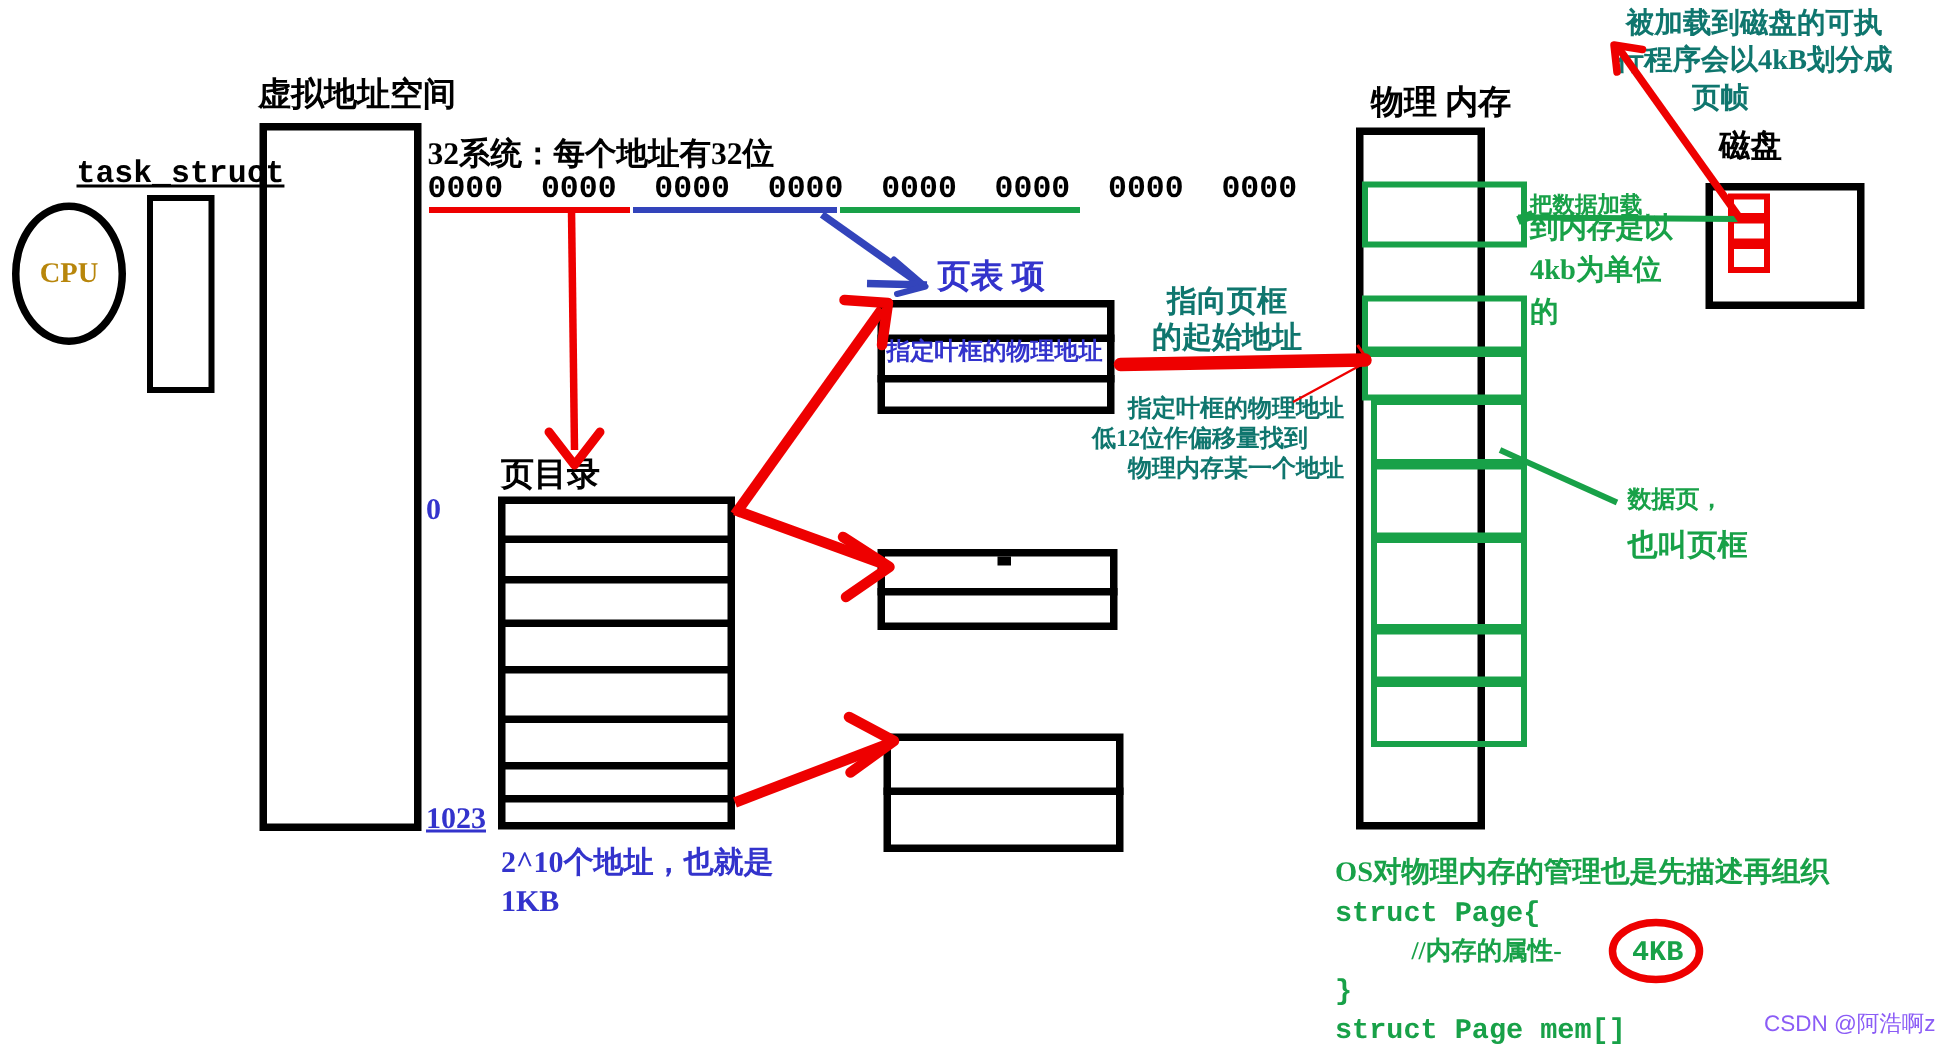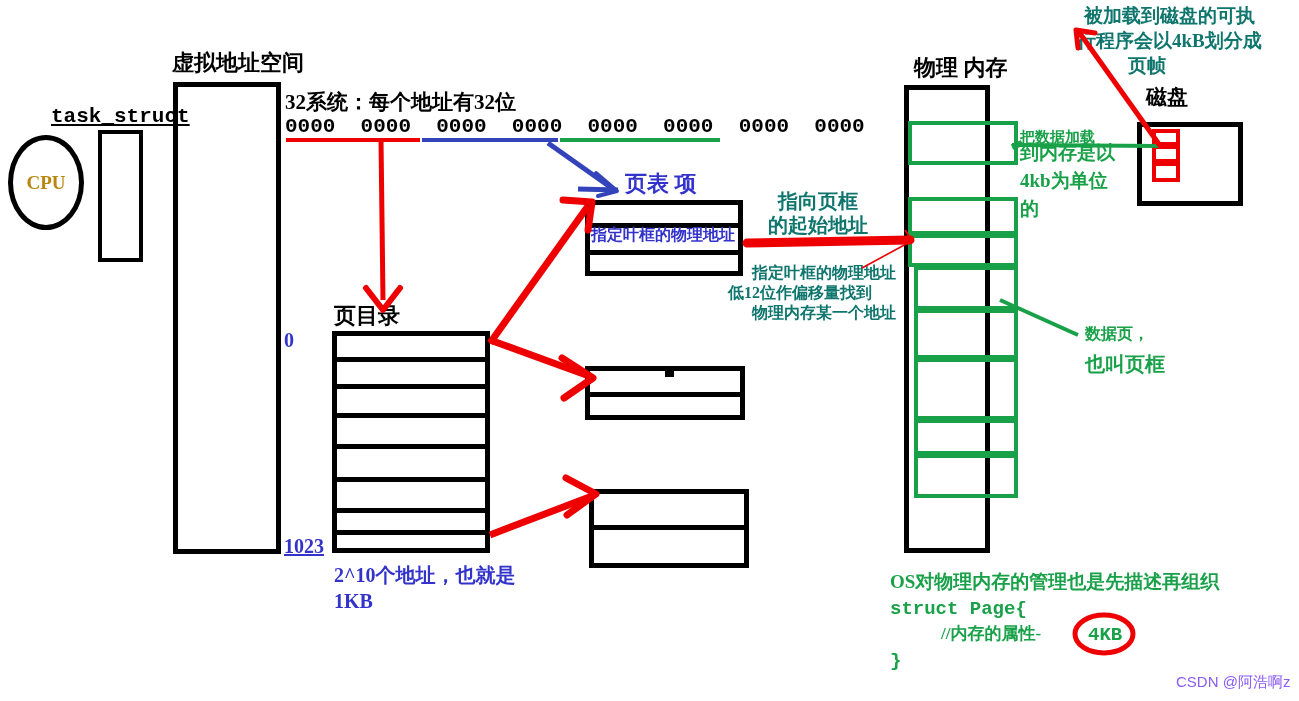--- a/index.html
+++ b/index.html
@@ -185,20 +185,21 @@
   <div class="lbl t-green" style="left:890px; top:571px; font-size:19px;">OS对物理内存的管理也是先描述再组织</div>
 
   <div class="lbl t-green t-mono" style="left:890px; top:598px; font-size:19px;">struct Page{</div>
 
   <div class="lbl t-green" style="left:925px; top:624px; font-size:17px;margin-left:16px;">//内存的属性-</div>
 
   <div class="lbl t-green t-mono" style="left:1088px; top:624px; font-size:19px;">4KB</div>
 
   <div class="lbl t-green t-mono" style="left:890px; top:650px; font-size:19px;">}</div>
 
+  <div class="lbl t-green t-mono" style="left:890px; top:676px; font-size:19px;">struct Page mem[]</div>
 
   <div class="wm" style="left:1176px; top:673px;">CSDN @阿浩啊z</div>
 
   <svg class="overlay" viewBox="0 0 1299 701" xmlns="http://www.w3.org/2000/svg">
 
     <defs>
       <marker id="arrowRed" markerWidth="7" markerHeight="7" refX="3" refY="3.5" orient="auto" markerUnits="strokeWidth">
         <path d="M0,0 L7,3.5 L0,7 Z" fill="#ee0000"></path>
       </marker>
       <marker id="arrowBlue" markerWidth="7" markerHeight="7" refX="3" refY="3.5" orient="auto" markerUnits="strokeWidth">

